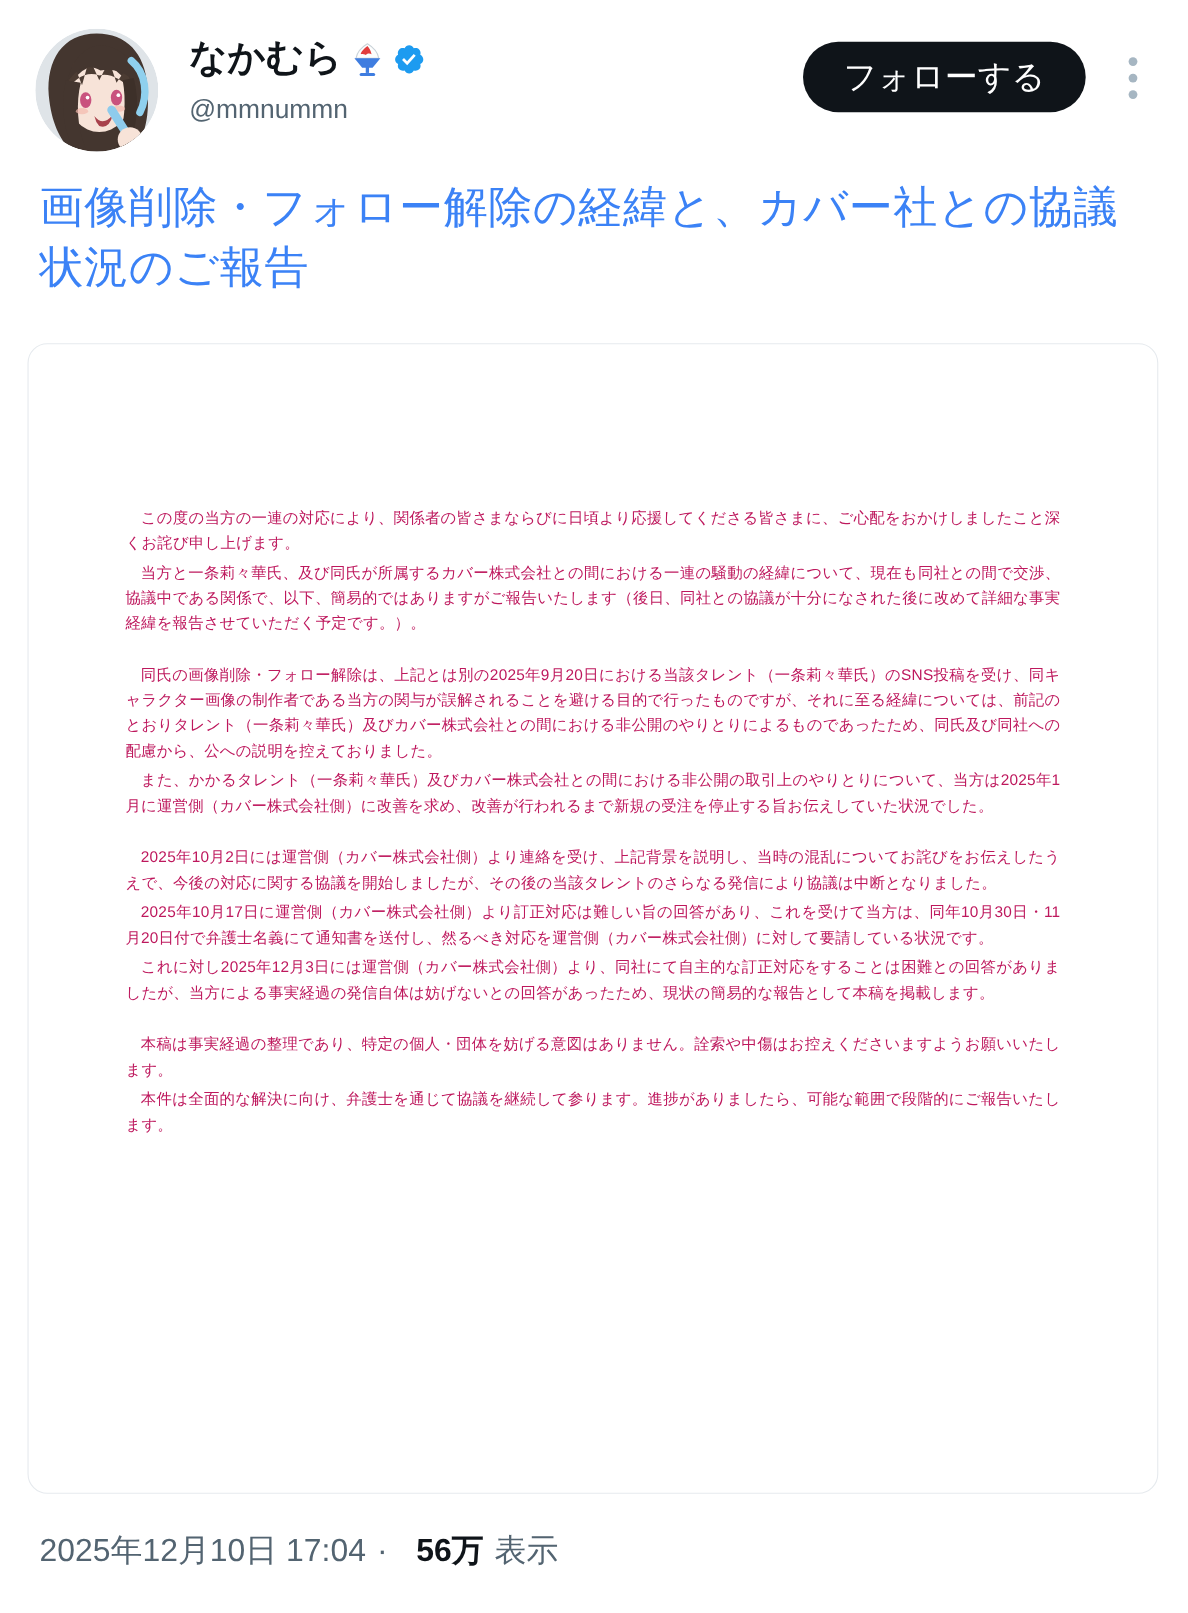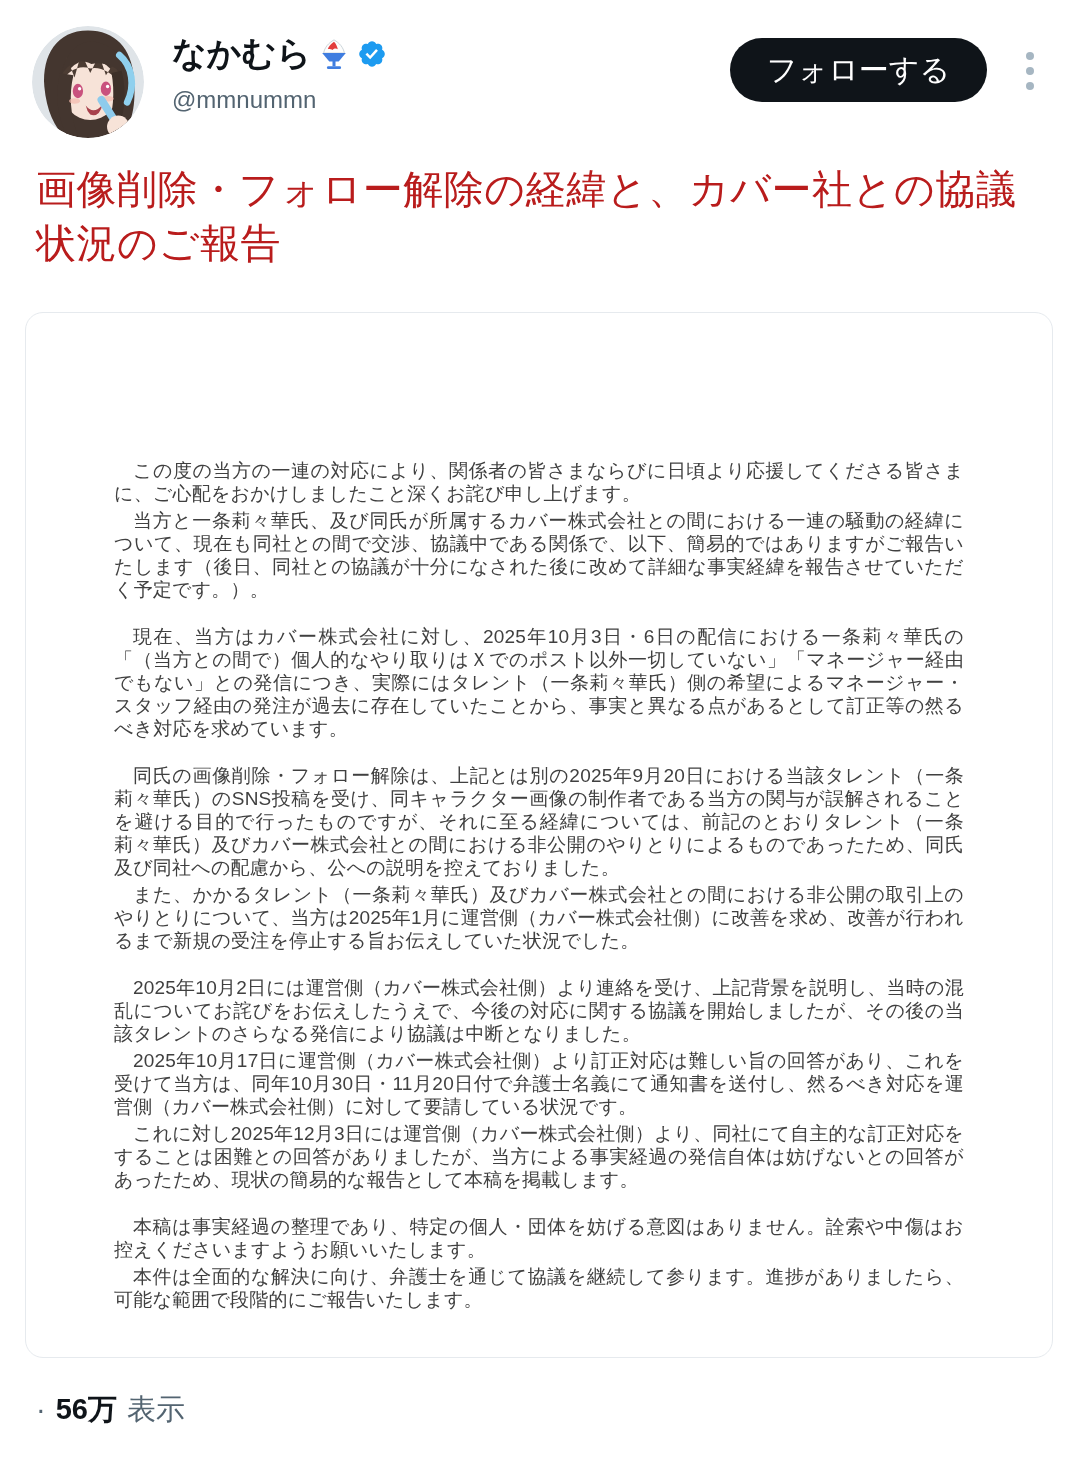--- a/index.html
+++ b/index.html
@@ -15,34 +15,34 @@
   .name-row { display:flex; align-items:center; gap:6px; cursor:pointer; }
   .display-name { font-size:34px; font-weight:700; color:#0f1419; line-height:1.15; }
   .name-emoji svg, .verified svg { display:block; }
   .handle { margin-top:14px; font-size:24px; color:#536471; line-height:1.1; }
   .follow-btn { position:absolute; right:93px; top:38px; width:257px; height:64px; border:none; border-radius:32px;
     background:#0f1419; color:#fff; font-family:"Liberation Sans", sans-serif; font-size:30px; font-weight:400;
     display:flex; align-items:center; justify-content:center; cursor:pointer; }
   .more-btn { position:absolute; right:40px; top:48px; width:20px; height:48px; display:flex; align-items:center; justify-content:center; cursor:pointer; background:none; border:none; }
 
   
-  .tweet-title { margin:12px 36px 0; width:985px; font-size:40px; line-height:54px; font-weight:400; color:#b91c1c; letter-spacing:0.5px; }
+  .tweet-title { margin:12px 36px 0; width:985px; font-size:40px; line-height:54px; font-weight:400; color:#3b82f6; letter-spacing:0.5px; }
 
   
   .doc-card { position:absolute; left:25px; top:312px; width:1028px; height:1046px;
     border:1px solid #e6eaee; border-radius:18px; background:#fff; overflow:hidden; cursor:pointer;
     padding:146px 88px 0 88px; }
-  .doc-card p { font-size:19px; line-height:23px; color:#404040; text-indent:1em; text-align:justify; margin-top:4px; letter-spacing:0.2px; }
+  .doc-card p { font-size:14px; line-height:23px; color:#be185d; text-indent:1em; text-align:justify; margin-top:4px; letter-spacing:0.2px; }
   .doc-block { margin-top:24px; }
   .doc-block:first-child { margin-top:0; }
   .doc-block p:first-child { margin-top:0; }
 
   
   .tweet-footer { position:absolute; left:36px; top:1390px; font-size:29px; color:#536471; display:flex; align-items:baseline; gap:10px; }
-  .views-count { color:#0f1419; font-weight:700; }
+  .views-count { color:#0f1419; font-weight:700;margin-left:16px; }
   .date-link { cursor:pointer; }
 </style>
 </head>
 <body>
 
 <div class="page">
 
   <div class="tweet-header">
 
     <div class="avatar-wrap">
@@ -117,36 +117,34 @@
   </div>
 
   <div class="tweet-title">画像削除・フォロー解除の経緯と、カバー社との協議状況のご報告</div>
 
   <div class="doc-card">
     <div class="doc-block">
       <p>この度の当方の一連の対応により、関係者の皆さまならびに日頃より応援してくださる皆さまに、ご心配をおかけしましたこと深くお詫び申し上げます。</p>
       <p>当方と一条莉々華氏、及び同氏が所属するカバー株式会社との間における一連の騒動の経緯について、現在も同社との間で交渉、協議中である関係で、以下、簡易的ではありますがご報告いたします（後日、同社との協議が十分になされた後に改めて詳細な事実経緯を報告させていただく予定です。）。</p>
     </div>
     <div class="doc-block">
-      <p>現在、当方はカバー株式会社に対し、2025年10月3日・6日の配信における一条莉々華氏の「（当方との間で）個人的なやり取りはＸでのポスト以外一切していない」「マネージャー経由でもない」との発信につき、実際にはタレント（一条莉々華氏）側の希望によるマネージャー・スタッフ経由の発注が過去に存在していたことから、事実と異なる点があるとして訂正等の然るべき対応を求めています。</p>
-    </div>
-    <div class="doc-block">
       <p>同氏の画像削除・フォロー解除は、上記とは別の2025年9月20日における当該タレント（一条莉々華氏）のSNS投稿を受け、同キャラクター画像の制作者である当方の関与が誤解されることを避ける目的で行ったものですが、それに至る経緯については、前記のとおりタレント（一条莉々華氏）及びカバー株式会社との間における非公開のやりとりによるものであったため、同氏及び同社への配慮から、公への説明を控えておりました。</p>
       <p>また、かかるタレント（一条莉々華氏）及びカバー株式会社との間における非公開の取引上のやりとりについて、当方は2025年1月に運営側（カバー株式会社側）に改善を求め、改善が行われるまで新規の受注を停止する旨お伝えしていた状況でした。</p>
     </div>
     <div class="doc-block">
       <p>2025年10月2日には運営側（カバー株式会社側）より連絡を受け、上記背景を説明し、当時の混乱についてお詫びをお伝えしたうえで、今後の対応に関する協議を開始しましたが、その後の当該タレントのさらなる発信により協議は中断となりました。</p>
       <p>2025年10月17日に運営側（カバー株式会社側）より訂正対応は難しい旨の回答があり、これを受けて当方は、同年10月30日・11月20日付で弁護士名義にて通知書を送付し、然るべき対応を運営側（カバー株式会社側）に対して要請している状況です。</p>
       <p>これに対し2025年12月3日には運営側（カバー株式会社側）より、同社にて自主的な訂正対応をすることは困難との回答がありましたが、当方による事実経過の発信自体は妨げないとの回答があったため、現状の簡易的な報告として本稿を掲載します。</p>
     </div>
     <div class="doc-block">
       <p>本稿は事実経過の整理であり、特定の個人・団体を妨げる意図はありません。詮索や中傷はお控えくださいますようお願いいたします。</p>
       <p>本件は全面的な解決に向け、弁護士を通じて協議を継続して参ります。進捗がありましたら、可能な範囲で段階的にご報告いたします。</p>
     </div>
   </div>
 
   <div class="tweet-footer">
+    <span class="date-link">2025年12月10日 17:04</span>
     <span>·</span>
     <span class="views-count">56万</span>
     <span>表示</span>
   </div>
 
 </div>
 
 </body></html>

